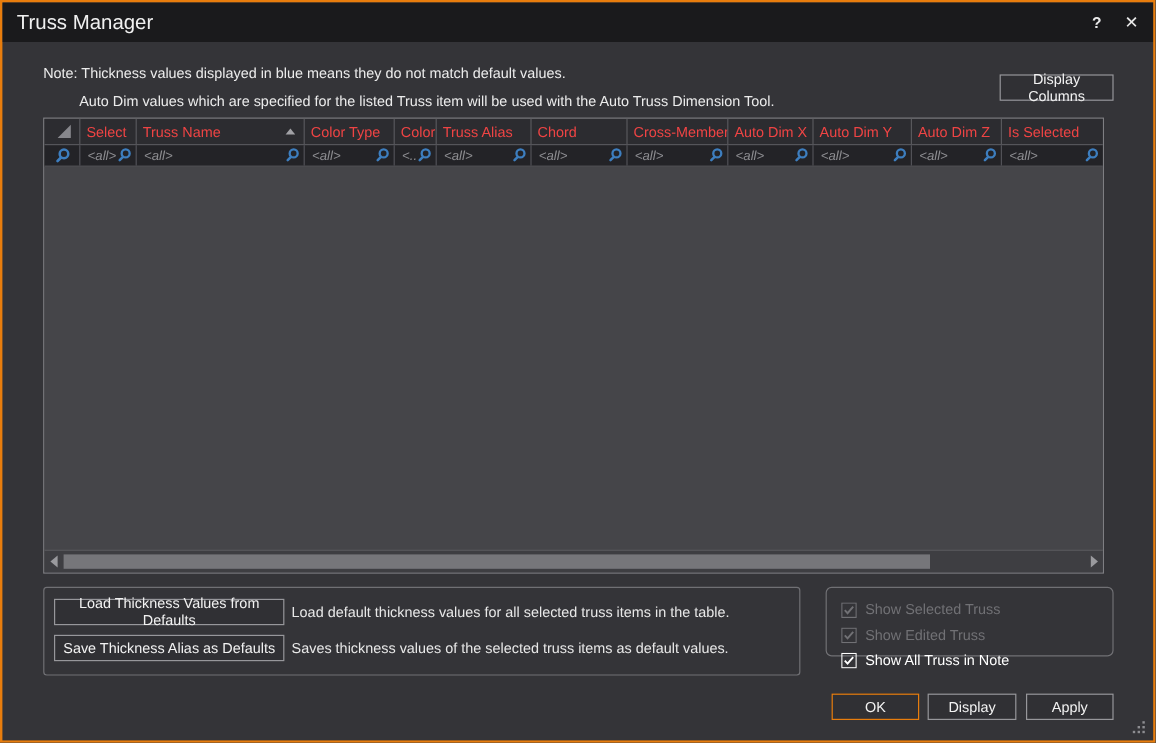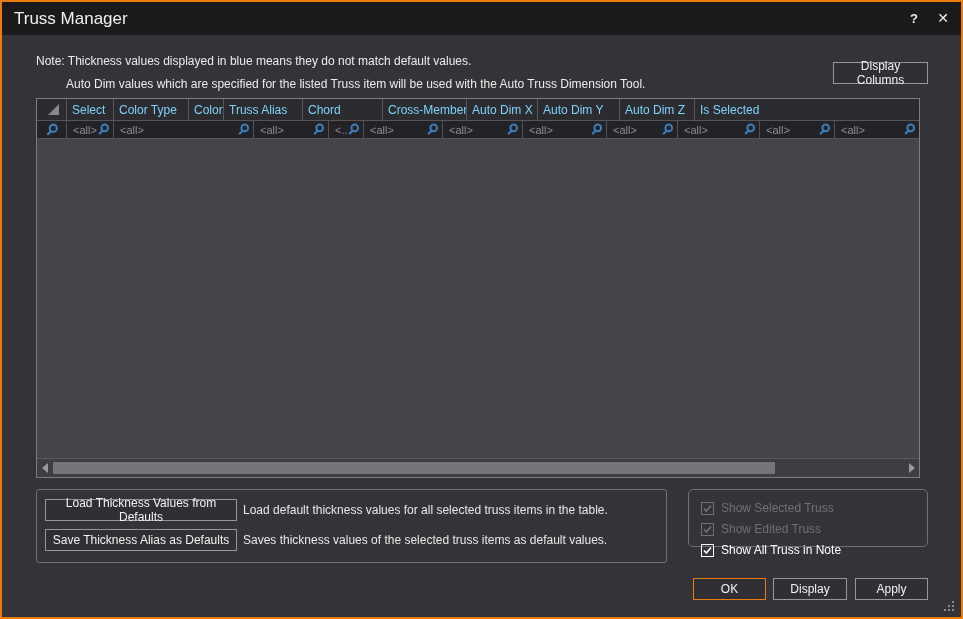--- a/index.html
+++ b/index.html
@@ -21,25 +21,25 @@
   .note .l2{padding-left:30px;}
   
   .btn{
     background:#303034;border:1px solid #97979b;color:#f2f2f2;
     font-size:12px;text-align:center;display:flex;align-items:center;justify-content:center;
   }
   .display-cols{position:absolute;left:831px;top:60px;width:95px;height:22px;}
   
   .grid{position:absolute;left:34px;top:96px;width:884px;height:380px;border:1px solid #7e7e82;display:flex;flex-direction:column;background:var(--grid-body-bg,#454549);}
   .hdr-row{display:flex;height:21px;background:var(--header-bg,#2c2c30);flex:0 0 auto;}
-  .hdr-cell{position:relative;display:flex;align-items:center;padding:0 5px;color:#7dd3fc;font-size:12px;border-right:1px solid #58585c;white-space:nowrap;overflow:hidden;}
+  .hdr-cell{position:relative;display:flex;align-items:center;padding:0 5px;color:#ef4444;font-size:12px;border-right:1px solid #58585c;white-space:nowrap;overflow:hidden;}
   .hdr-cell:last-child{border-right:none;}
   .corner-tri{width:0;height:0;border-bottom:11px solid #87878c;border-left:11px solid transparent;margin-left:auto;margin-right:2px;}
   .sort-asc{width:0;height:0;border-left:4px solid transparent;border-right:4px solid transparent;border-bottom:5px solid #a2a2a6;margin-left:auto;margin-right:2px;}
-  .flt-row{display:flex;height:19px;background:var(--filter-bg,#232327);border-top:1px solid #55555a;border-bottom:1px solid #55555a;flex:0 0 auto;}
+  .flt-row{display:flex;height:19px;background:var(--filter-bg,#232327);border-top:1px solid #55555a;border-bottom:1px solid #55555a;flex:0 0 auto;font-style:italic;}
   .flt-cell{display:flex;align-items:center;padding:0 3px 0 6px;border-right:1px solid #515157;color:#8e8e92;font-size:11px;white-space:nowrap;overflow:hidden;}
   .flt-cell:last-child{border-right:none;}
   .flt-cell .ftext{flex:1 1 auto;overflow:hidden;}
   .mag{color:var(--filter-icon-blue,#3d7ebf);flex:0 0 auto;display:flex;align-items:center;}
   .flt-indicator{justify-content:center;padding:0;}
   .grid-body{flex:1 1 auto;background:var(--grid-body-bg,#454549);}
   
   .hscroll{flex:0 0 19px;position:relative;background:#3e3e42;border-top:1px solid #5a5a5e;}
   .hs-arrow{position:absolute;top:0;width:15px;height:18px;display:flex;align-items:center;justify-content:center;}
   .hs-left{left:0;}
@@ -97,20 +97,24 @@
 
   <div class="grid">
 
     <div class="hdr-row">
       <div class="hdr-cell" style="width:30px">
           <span class="corner-tri"></span>
         </div>
       <div class="hdr-cell" style="width:47px">
           <span>Select</span>
         </div>
+      <div class="hdr-cell" style="width:140px">
+          <span>Truss Name</span>
+          <span class="sort-asc"></span>
+        </div>
       <div class="hdr-cell" style="width:75px">
           <span>Color Type</span>
         </div>
       <div class="hdr-cell" style="width:35px">
           <span>Color</span>
         </div>
       <div class="hdr-cell" style="width:79px">
           <span>Truss Alias</span>
         </div>
       <div class="hdr-cell" style="width:80px">

